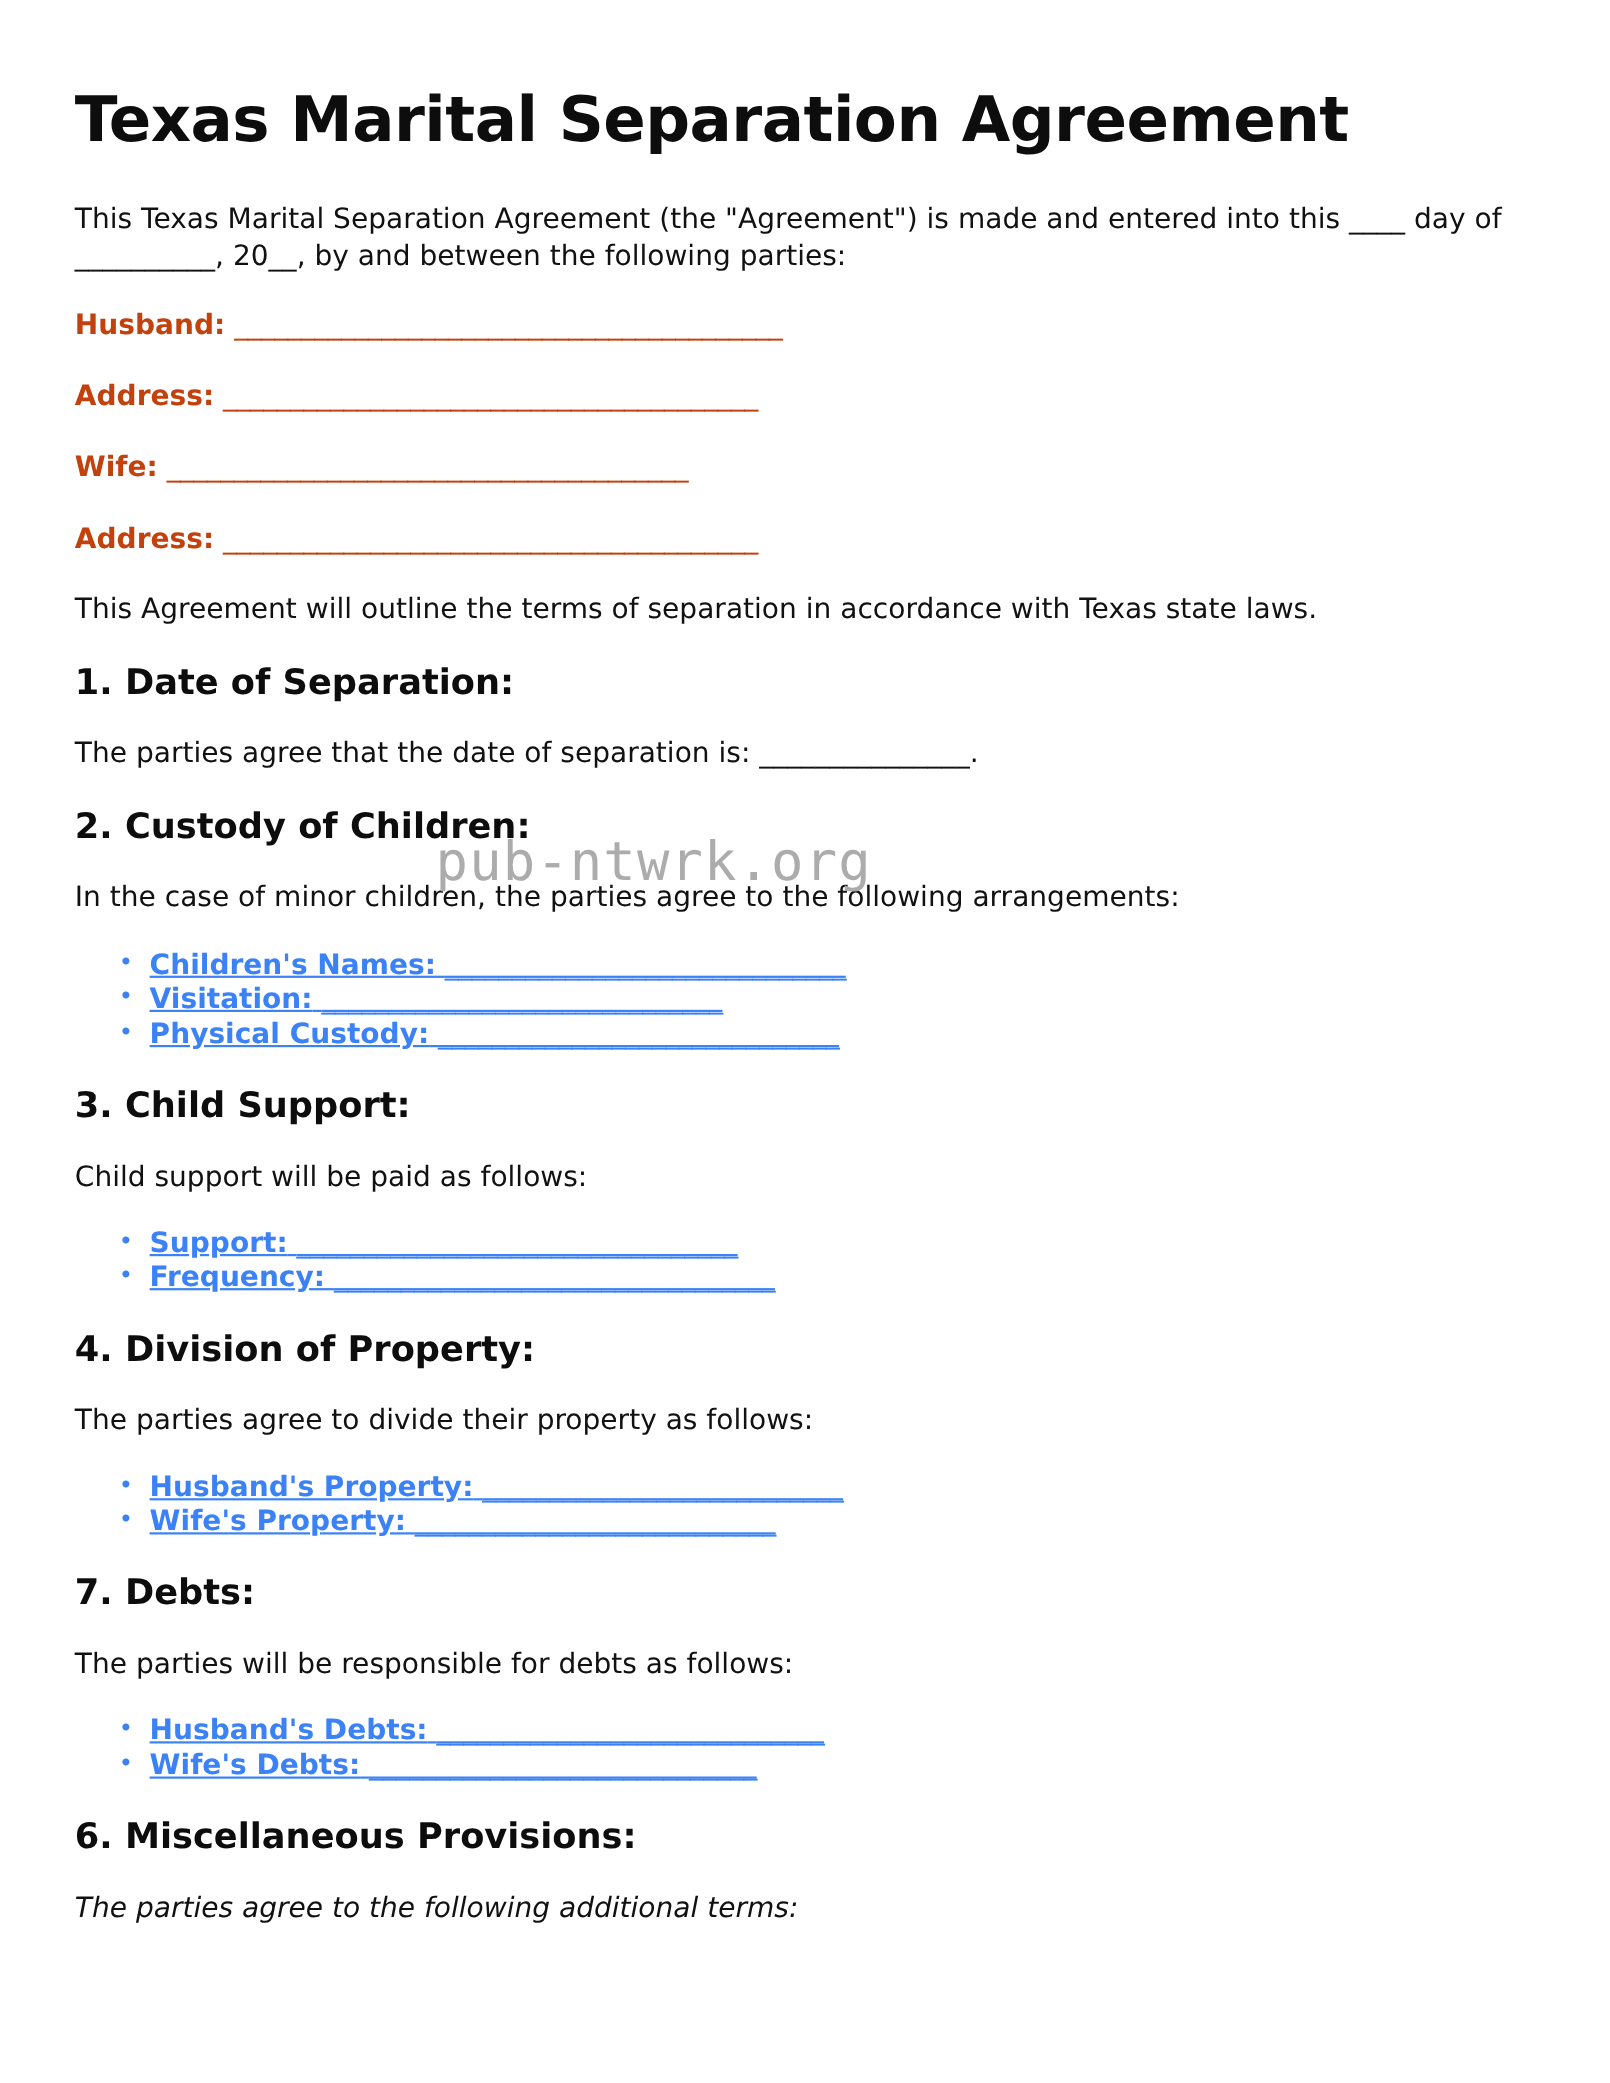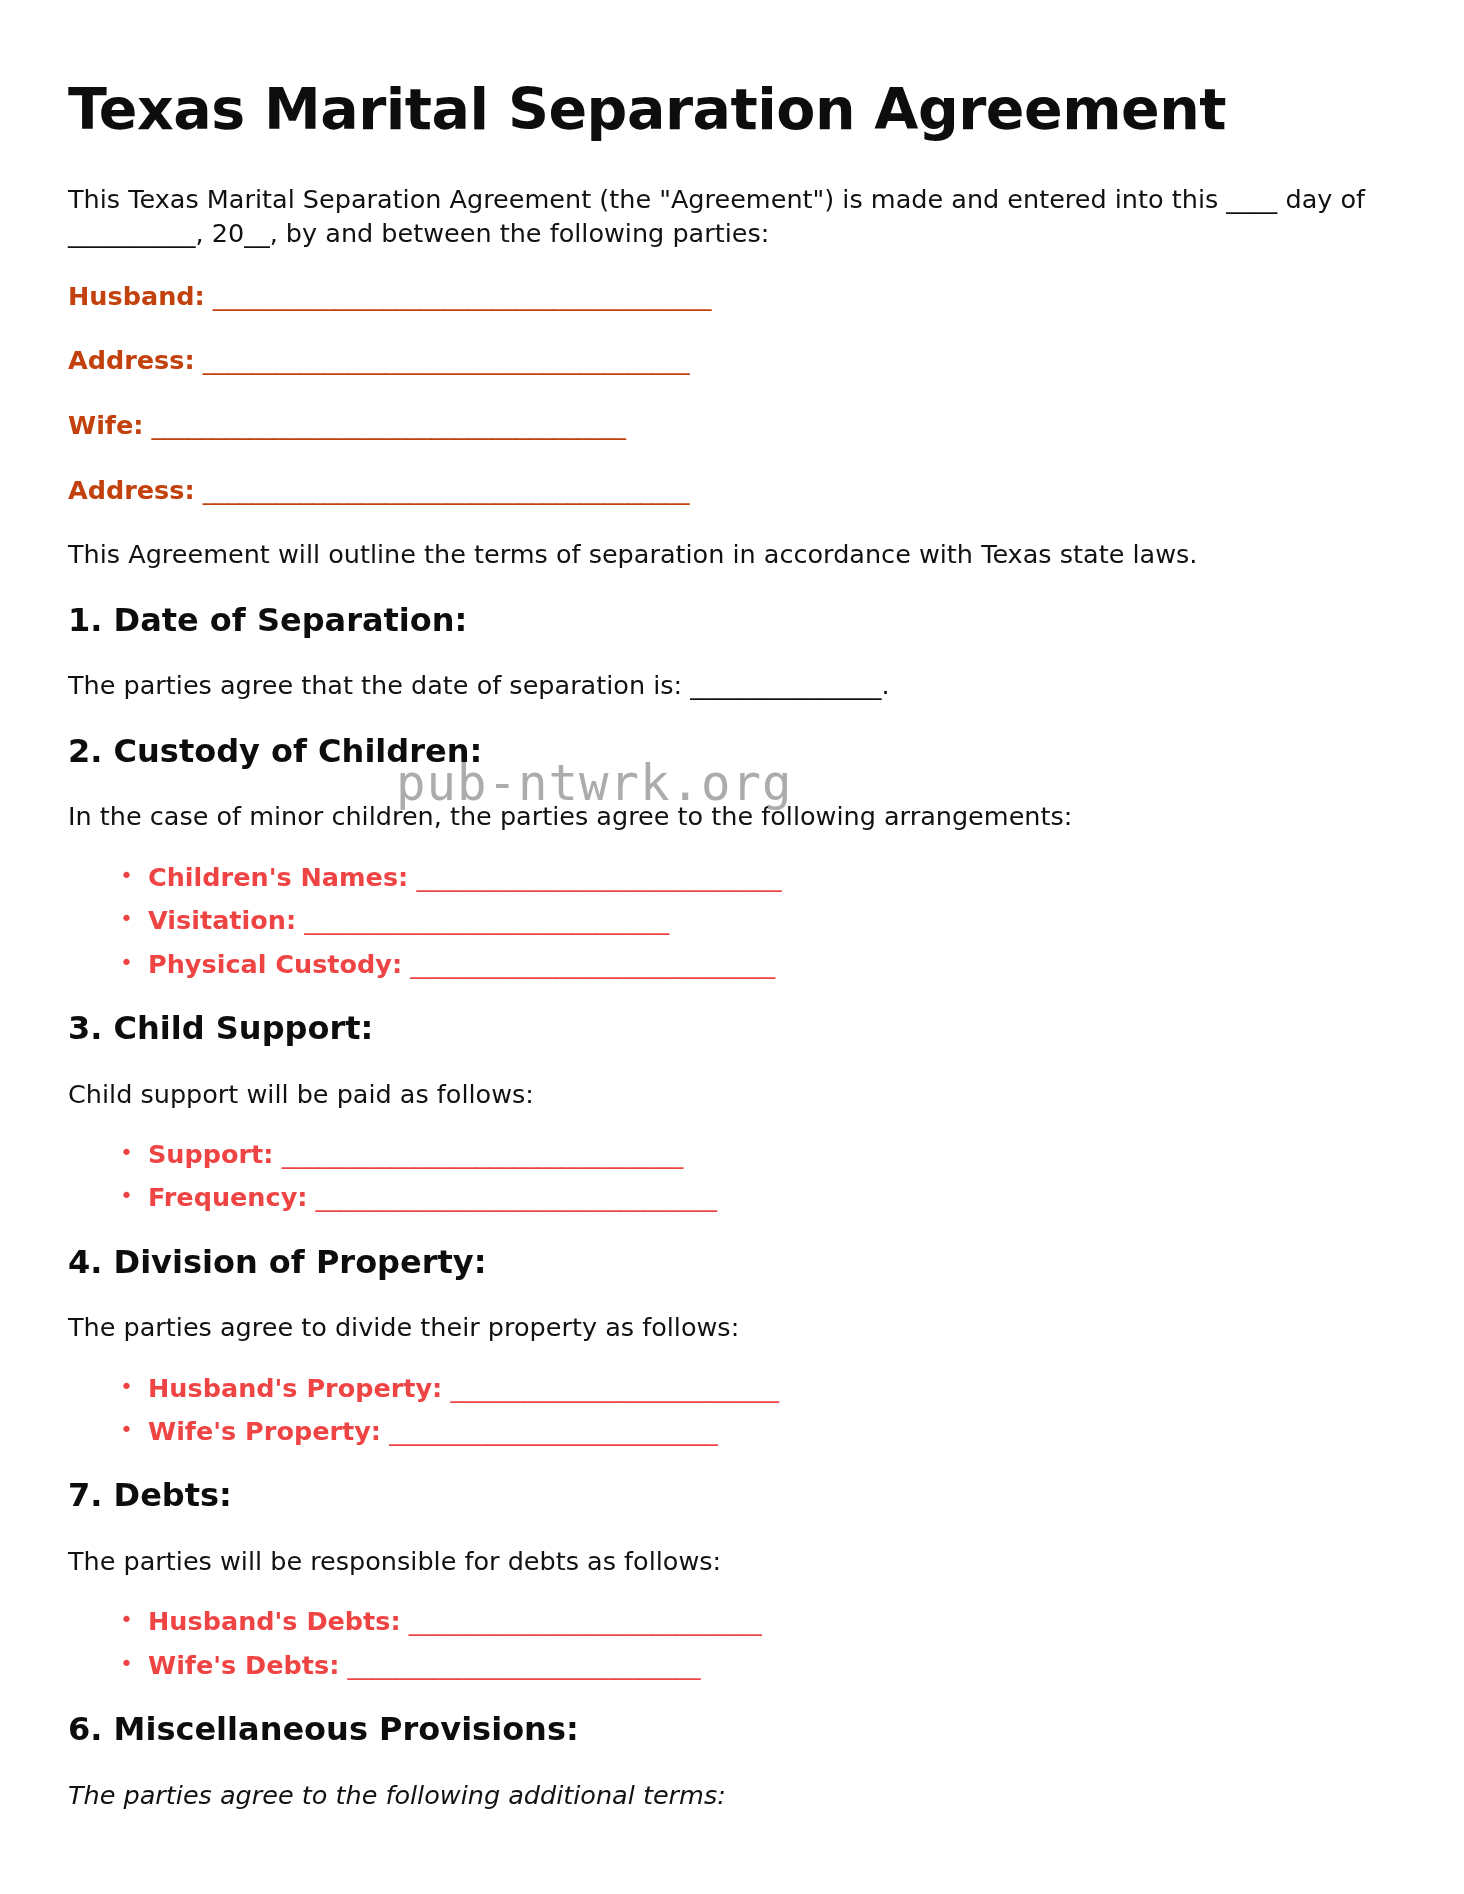--- a/index.html
+++ b/index.html
@@ -64,24 +64,25 @@
   }
   ul.fields {
     list-style: none;
     margin: 0 0 28px 0;
     padding: 0 0 0 40px;
   }
   ul.fields li {
     position: relative;
     font-size: 25.5px;
     line-height: 1.23;
-    margin: 12px;
+    margin: 0;
     padding: 0 0 0 28px;
     white-space: nowrap;
-    color: #ef4444;
+    color: #3b82f6;
+    text-decoration: underline;
   }
   ul.fields li::before {
     content: "\2022";
     position: absolute;
     left: 0;
     top: -1px;
     font-size: 22px;
     line-height: 1.34;
   }
   ul.fields li .lbl {

